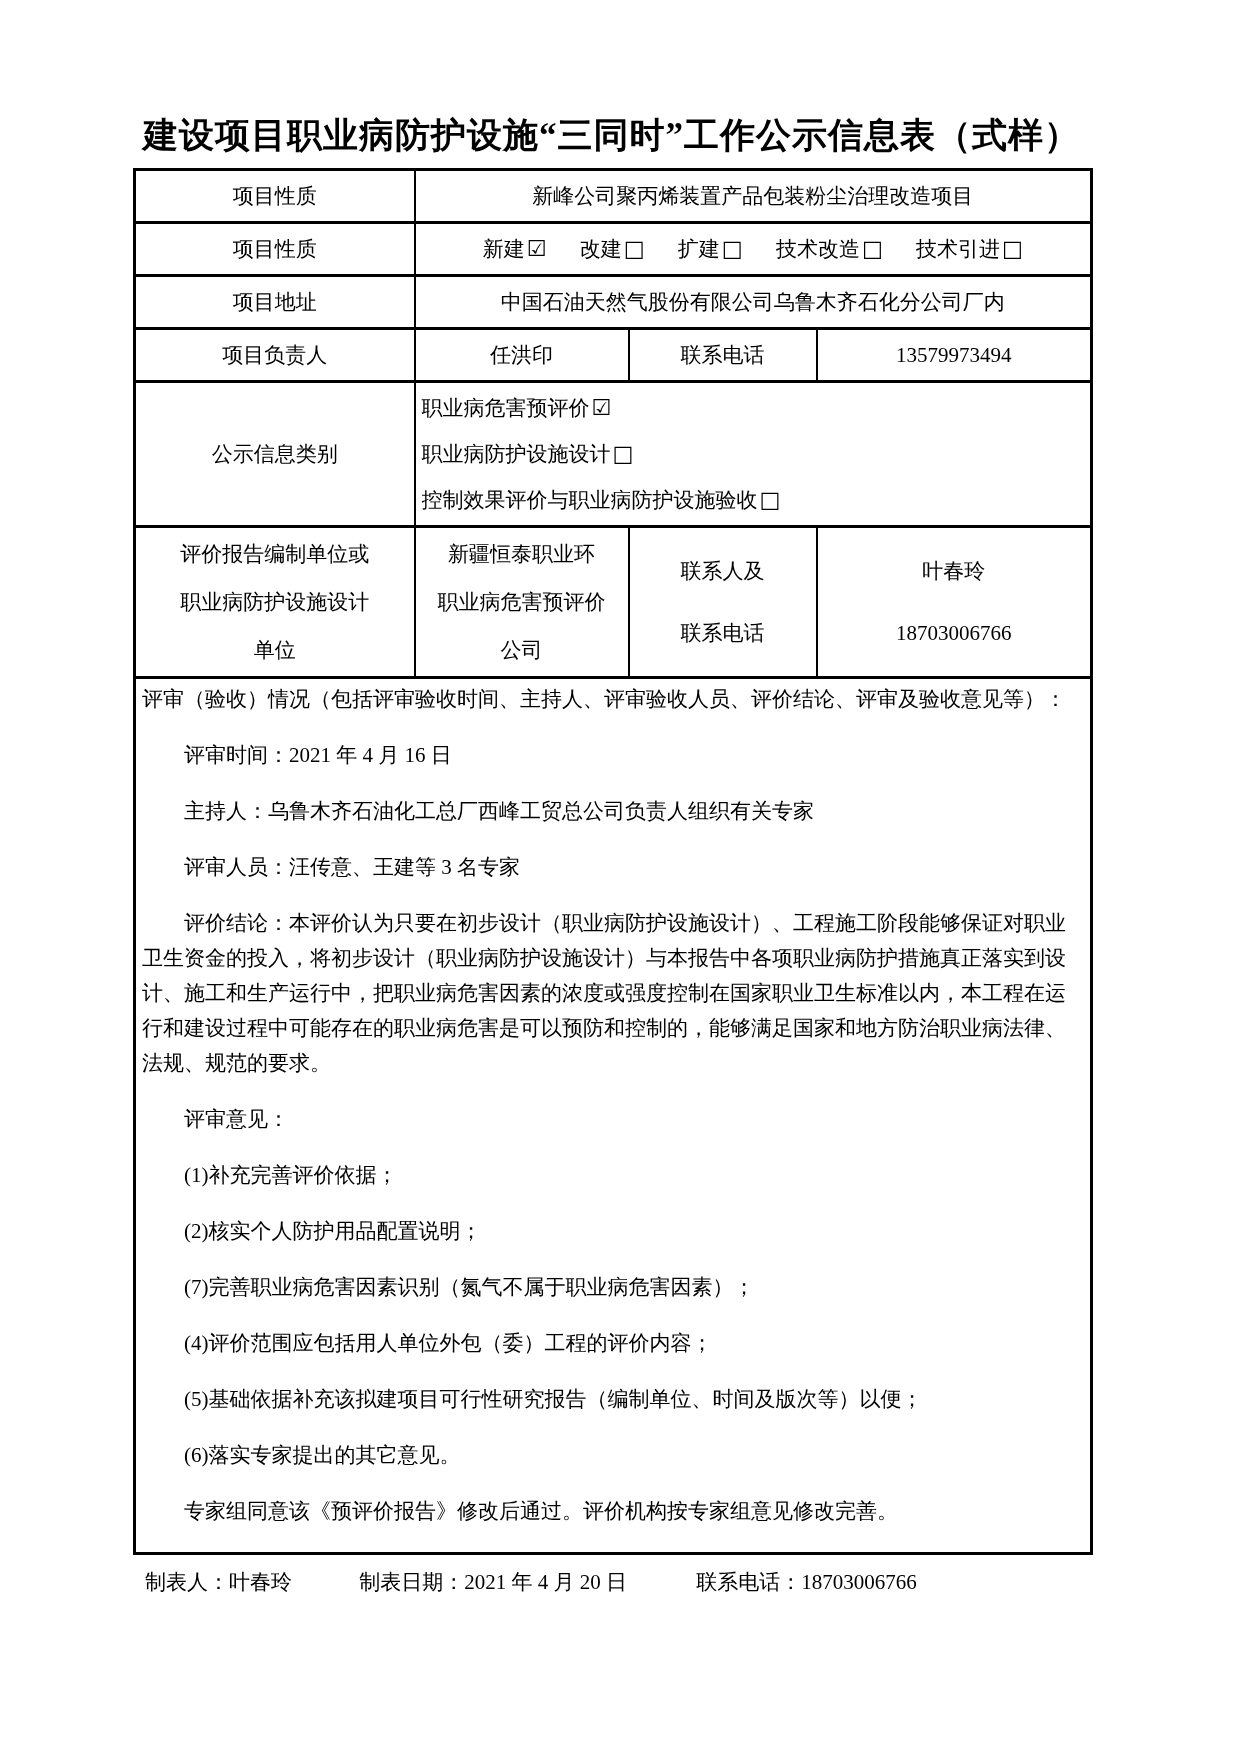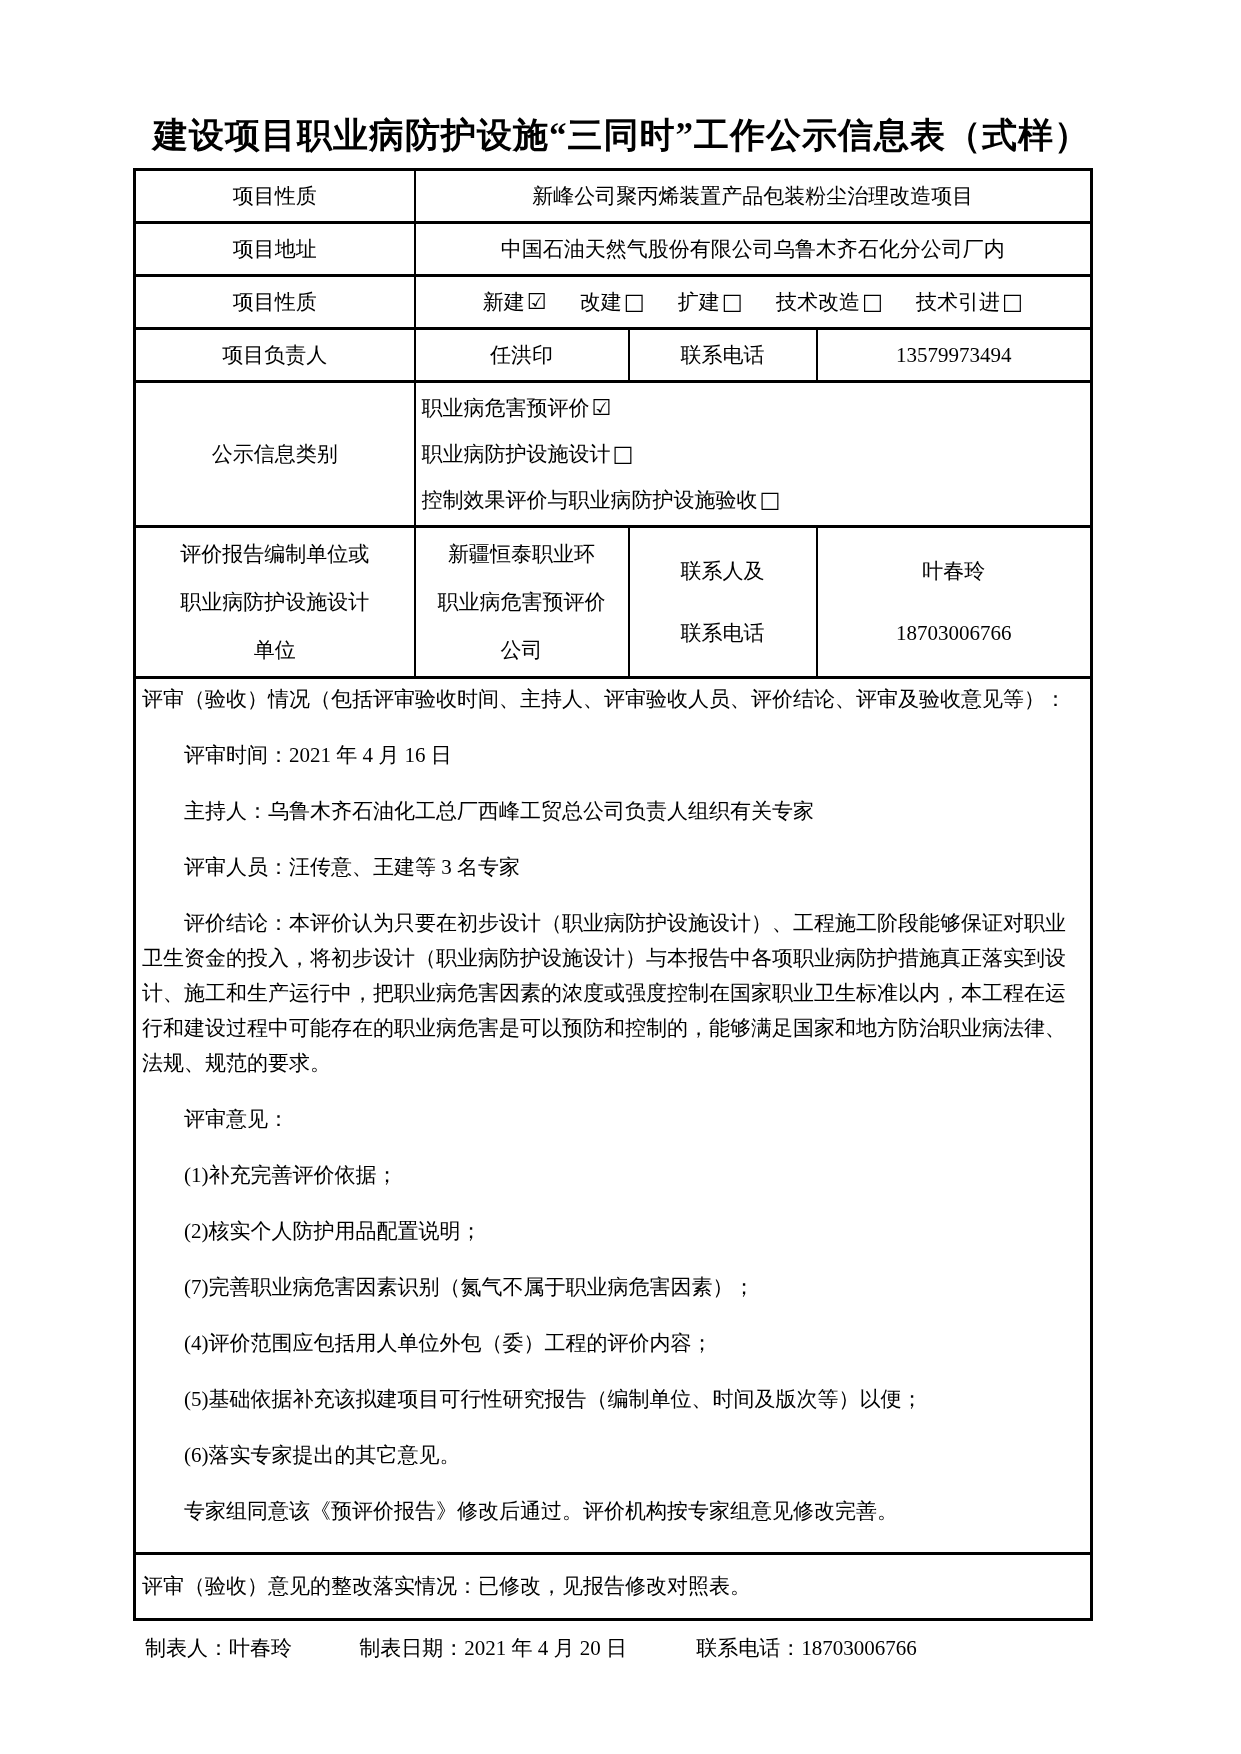--- a/index.html
+++ b/index.html
@@ -11,21 +11,21 @@
     box-sizing: border-box;
     padding: 112px 0 0 133px;
     font-family: "Liberation Serif", "DejaVu Serif", serif;
     color: #000000;
   }
   .doc-title {
     width: 957px;
     margin: 0 0 9px 0;
     font-size: 35px;
     font-weight: bold;
-    text-align: right;
+    text-align: center;
     letter-spacing: 1px;
     white-space: nowrap;
   }
   table.tbl {
     width: 957px;
     border-collapse: collapse;
     table-layout: fixed;
     border: 3px solid #000;
   }
   table.tbl td {
@@ -91,33 +91,33 @@
       <col style="width:275px">
     </colgroup>
 
     <tbody>
         <tr class="r-std">
       <td class="lbl">项目性质</td>
       <td class="val" colspan="3">新峰公司聚丙烯装置产品包装粉尘治理改造项目</td>
     </tr>
 
     <tr class="r-std">
-      <td class="lbl">项目地址</td>
-      <td class="val" colspan="3">中国石油天然气股份有限公司乌鲁木齐石化分公司厂内</td>
-    </tr>
-
-    <tr class="r-std">
       <td class="lbl">项目性质</td>
       <td class="val" colspan="3">
         <span class="opt"><span>新建</span><span class="box">☑</span></span>
         <span class="opt"><span>改建</span><span class="box">□</span></span>
         <span class="opt"><span>扩建</span><span class="box">□</span></span>
         <span class="opt"><span>技术改造</span><span class="box">□</span></span>
         <span class="opt"><span>技术引进</span><span class="box">□</span></span>
       </td>
+    </tr>
+
+    <tr class="r-std">
+      <td class="lbl">项目地址</td>
+      <td class="val" colspan="3">中国石油天然气股份有限公司乌鲁木齐石化分公司厂内</td>
     </tr>
 
     <tr class="r-std">
       <td class="lbl">项目负责人</td>
       <td class="val">任洪印</td>
       <td class="lbl">联系电话</td>
       <td class="val">13579973494</td>
     </tr>
 
     <tr>
@@ -161,23 +161,20 @@
         <div class="rv-p">(1)补充完善评价依据；</div>
         <div class="rv-p">(2)核实个人防护用品配置说明；</div>
         <div class="rv-p">(7)完善职业病危害因素识别（氮气不属于职业病危害因素）；</div>
         <div class="rv-p">(4)评价范围应包括用人单位外包（委）工程的评价内容；</div>
         <div class="rv-p">(5)基础依据补充该拟建项目可行性研究报告（编制单位、时间及版次等）以便；</div>
         <div class="rv-p">(6)落实专家提出的其它意见。</div>
         <div class="rv-p">专家组同意该《预评价报告》修改后通过。评价机构按专家组意见修改完善。</div>
       </td>
     </tr>
 
-    <tr>
-      <td class="rect-cell" colspan="4">评审（验收）意见的整改落实情况：已修改，见报告修改对照表。</td>
-    </tr>
   </tbody>
     </table>
 
   <div class="footer">
     <span class="f-item g1"><span>制表人：</span><span>叶春玲</span></span>
     <span class="f-item g2"><span>制表日期：</span><span>2021 年 4 月 20 日</span></span>
     <span class="f-item"><span>联系电话：</span><span>18703006766</span></span>
   </div>
 
 </div>

